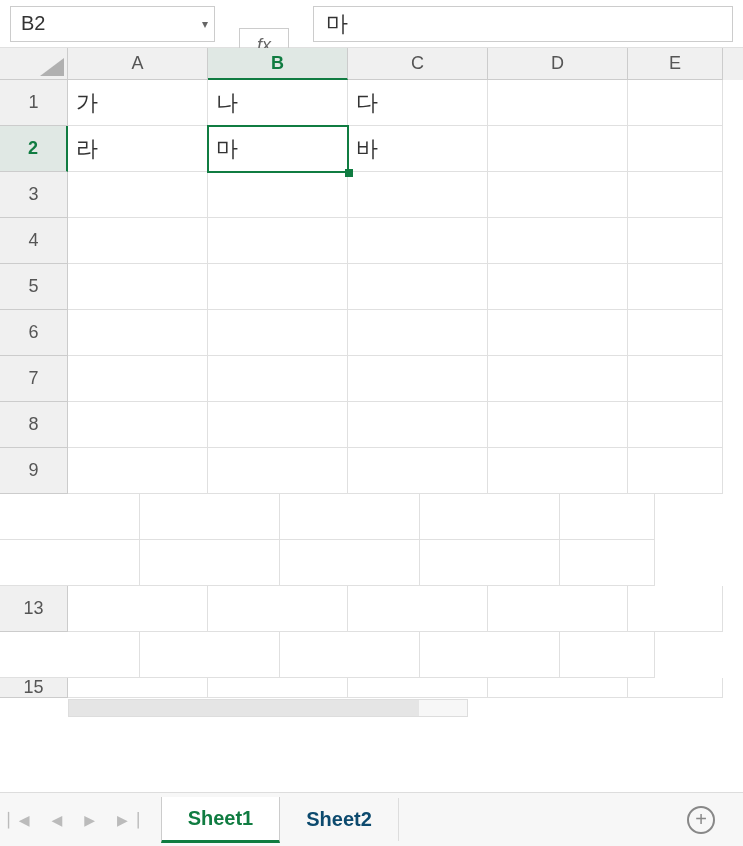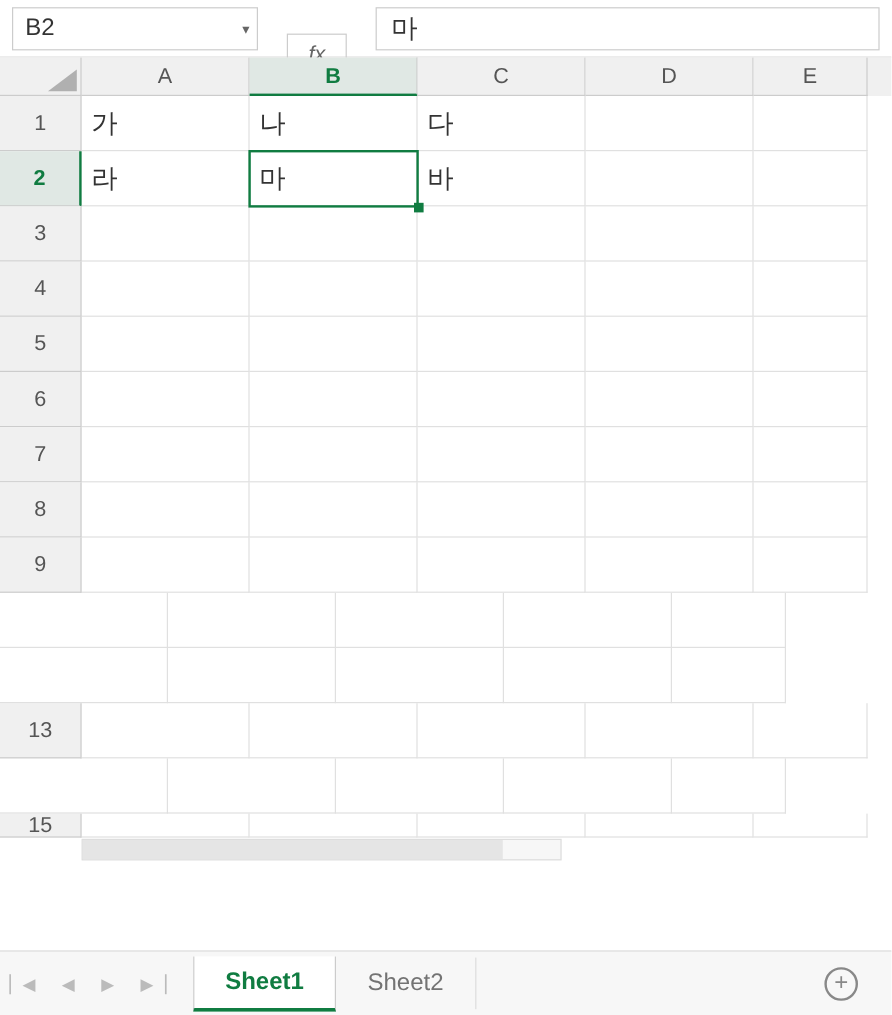--- a/index.html
+++ b/index.html
@@ -222,23 +222,24 @@
       cursor: pointer;
     }
     .sheet-tabs {
       display: flex;
       align-items: center;
       height: 100%;
     }
     .sheet-tab {
       padding: 10px 26px;
       font-size: 20px;
-      color: #737373;
+      color: #0c4a6e;
       cursor: pointer;
       border-right: 1px solid #ddd;
+      font-weight: bold;
     }
     .sheet-tab.active {
       background: #fff;
       color: #107c41;
       font-weight: bold;
       border-bottom: 3px solid #107c41;
       border-left: 1px solid #ccc;
       border-right: 1px solid #ccc;
     }
     .add-sheet {

